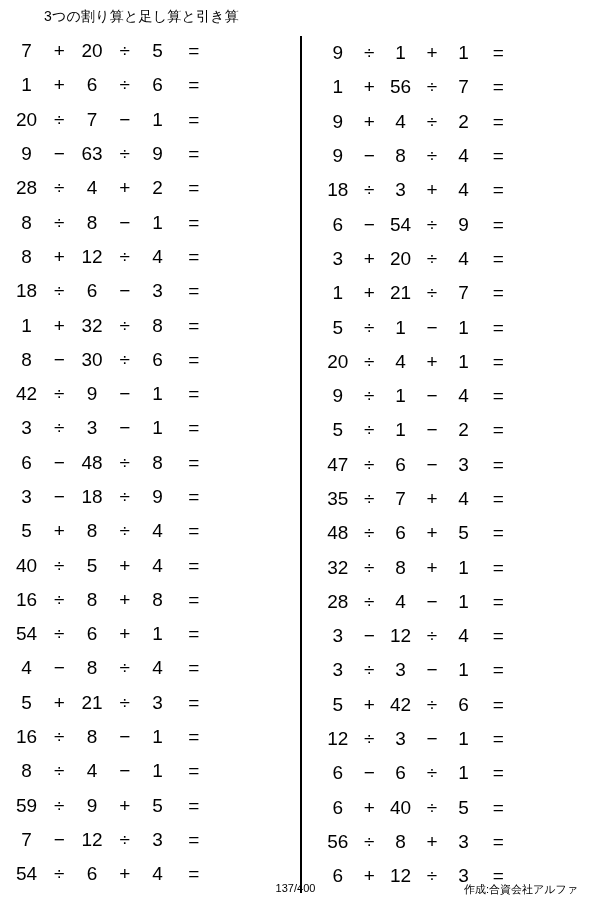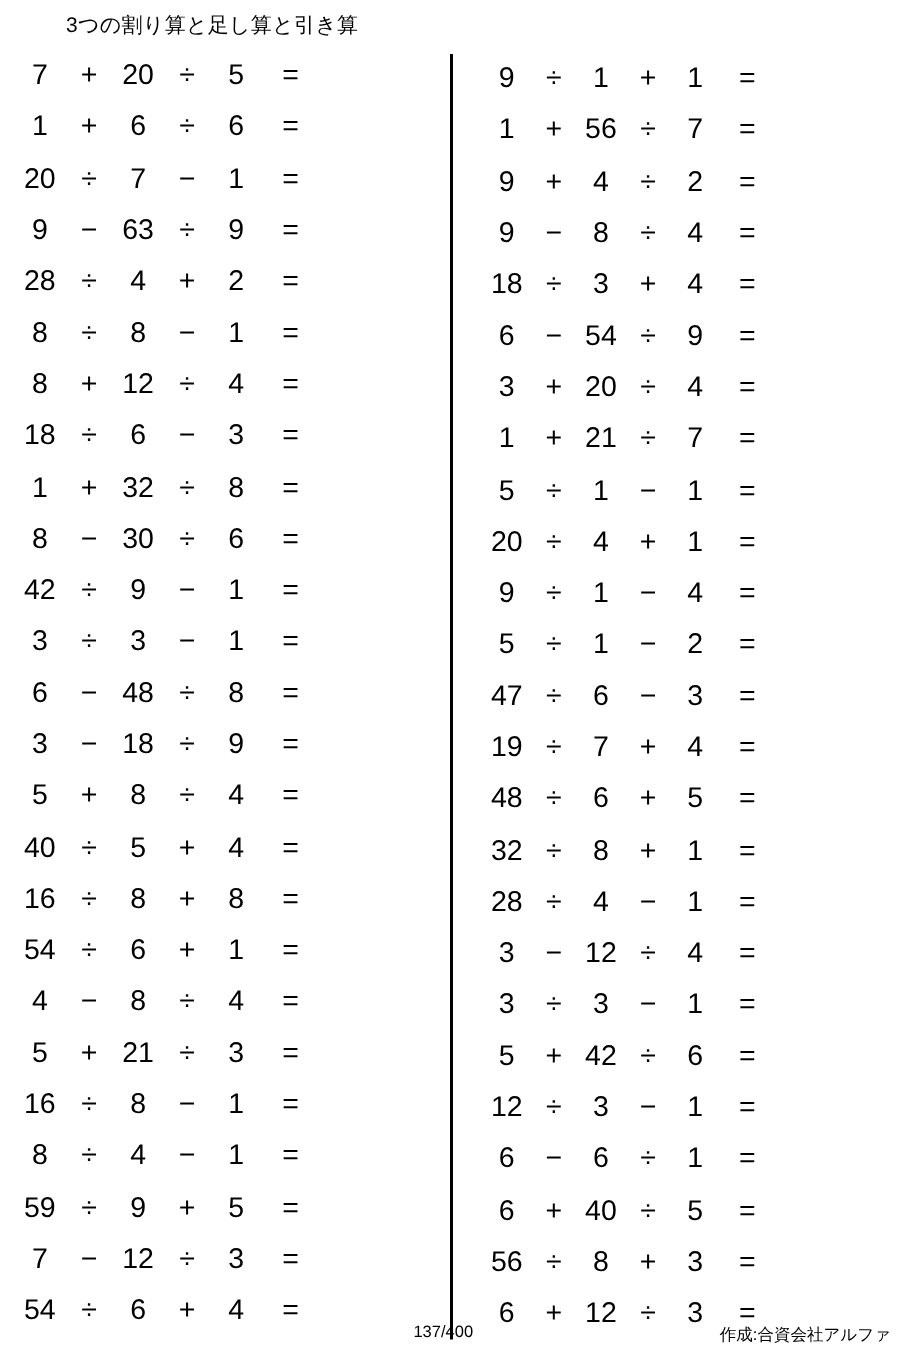--- a/index.html
+++ b/index.html
@@ -79,21 +79,21 @@
     font-size: 11px;
   }
   .page-num {
     position: absolute;
     left: 0;
     width: 591px;
     text-align: center;
   }
   .credit {
     position: absolute;
-    right: 6px;
+    right: 22px;
     top: 0;
     white-space: nowrap;
     text-align: right;
   }
 </style>
 </head>
 <body>
 
 <div class="page">
 
@@ -439,21 +439,21 @@
         <div class="row">
           <span class="cell num">47</span>
           <span class="cell op">÷</span>
           <span class="cell num">6</span>
           <span class="cell op">−</span>
           <span class="cell num">3</span>
           <span class="cell eq">=</span>
           <span class="cell answer-blank" style="width: 100px; height: 20px;"></span>
         </div>
         <div class="row">
-          <span class="cell num">19</span>
+          <span class="cell num">35</span>
           <span class="cell op">÷</span>
           <span class="cell num">7</span>
           <span class="cell op">+</span>
           <span class="cell num">4</span>
           <span class="cell eq">=</span>
           <span class="cell answer-blank" style="width: 100px; height: 20px;"></span>
         </div>
         <div class="row">
           <span class="cell num">48</span>
           <span class="cell op">÷</span>

